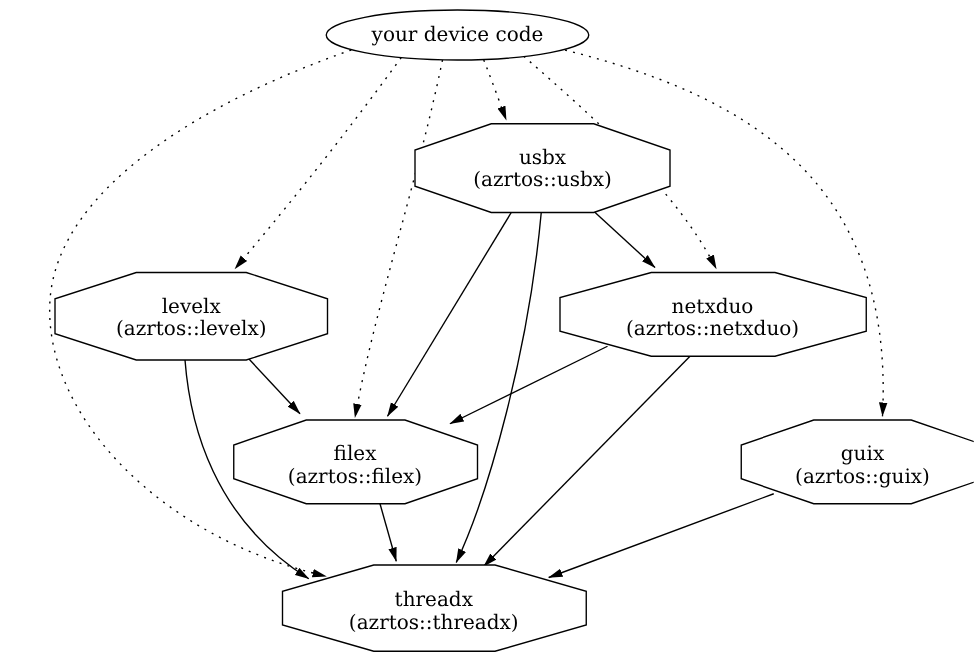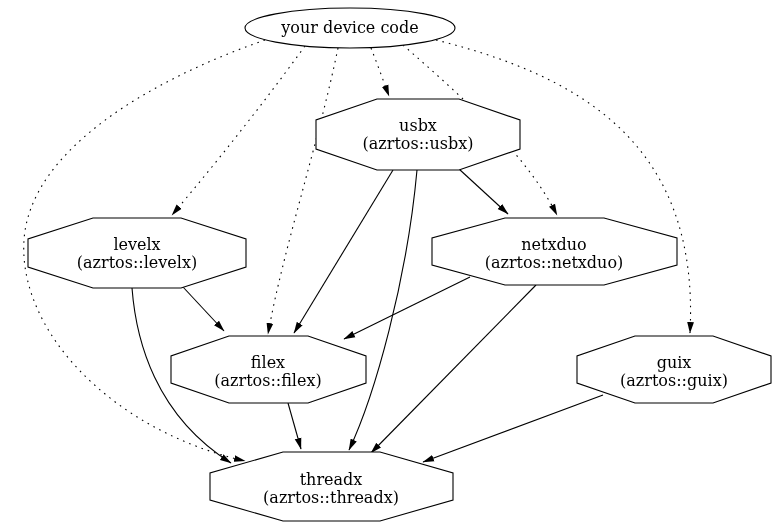--- a/index.html
+++ b/index.html
@@ -7,20 +7,21 @@
     margin: 0;
     padding: 0;
     background: #ffffff;
   }
   .canvas {
     position: relative;
     width: 732px;
     height: 528px;
     background: #ffffff;
     font-family: "DejaVu Serif", serif;
+    padding-left: 16px;
   }
   svg { display: block; }
   .edge {
     fill: none;
     stroke: #000000;
     stroke-width: 1.1;
   }
   .edge.dotted {
     stroke-dasharray: 1.6 5;
   }

